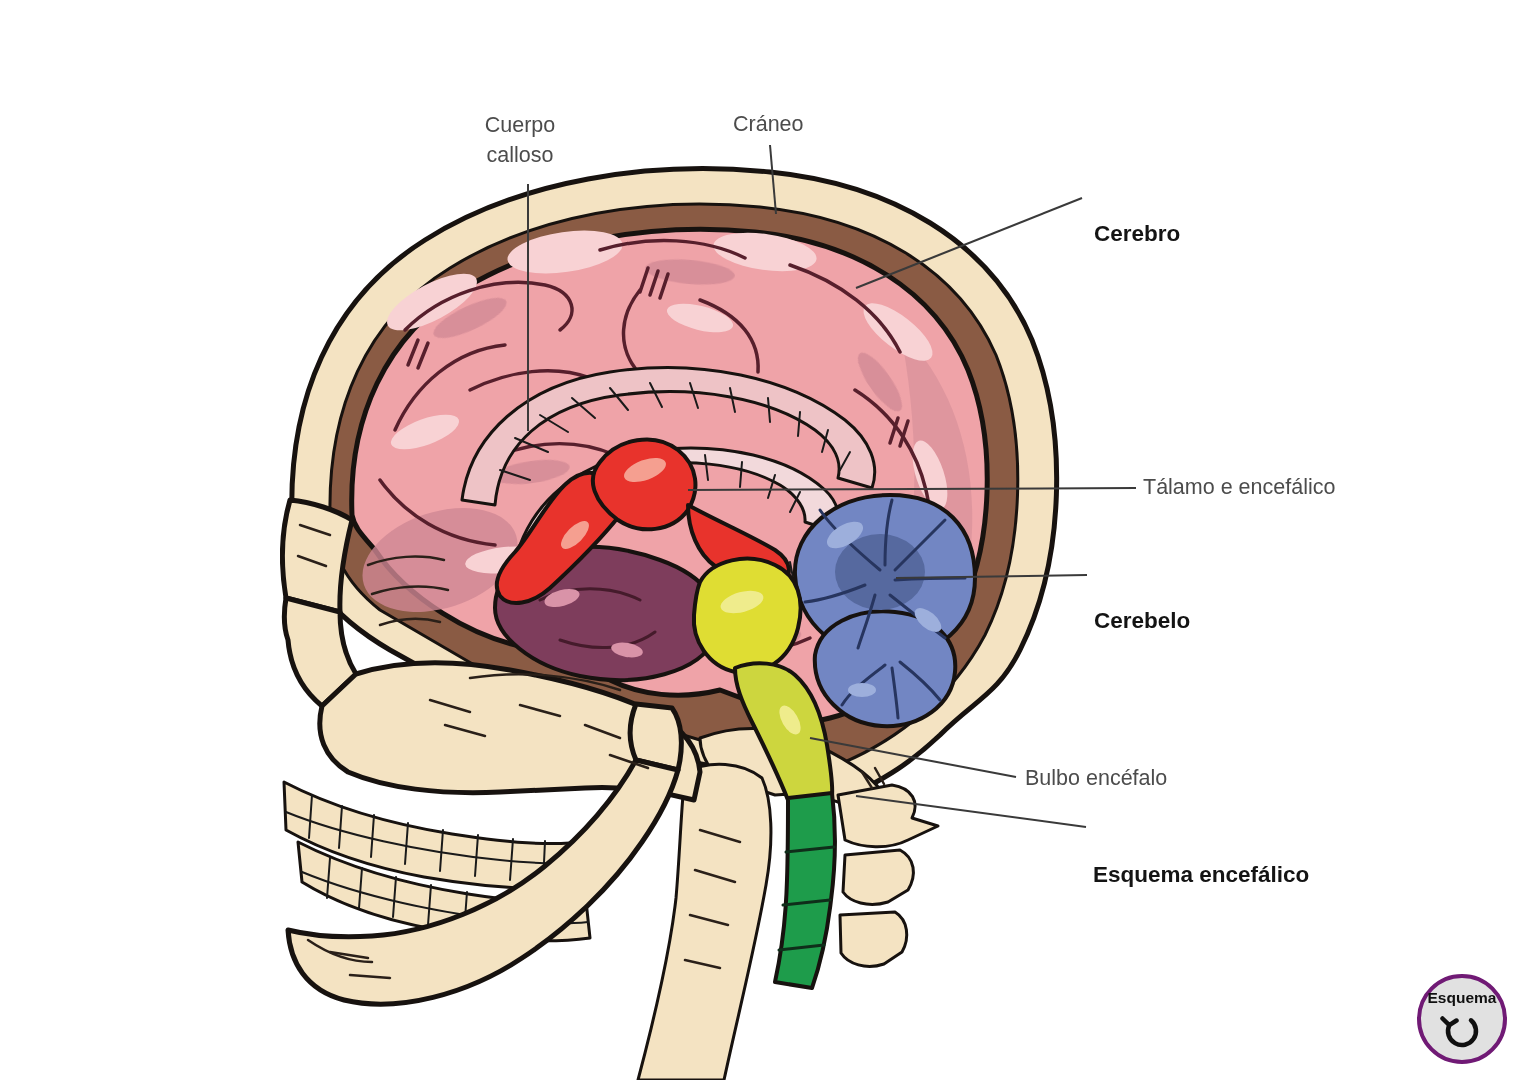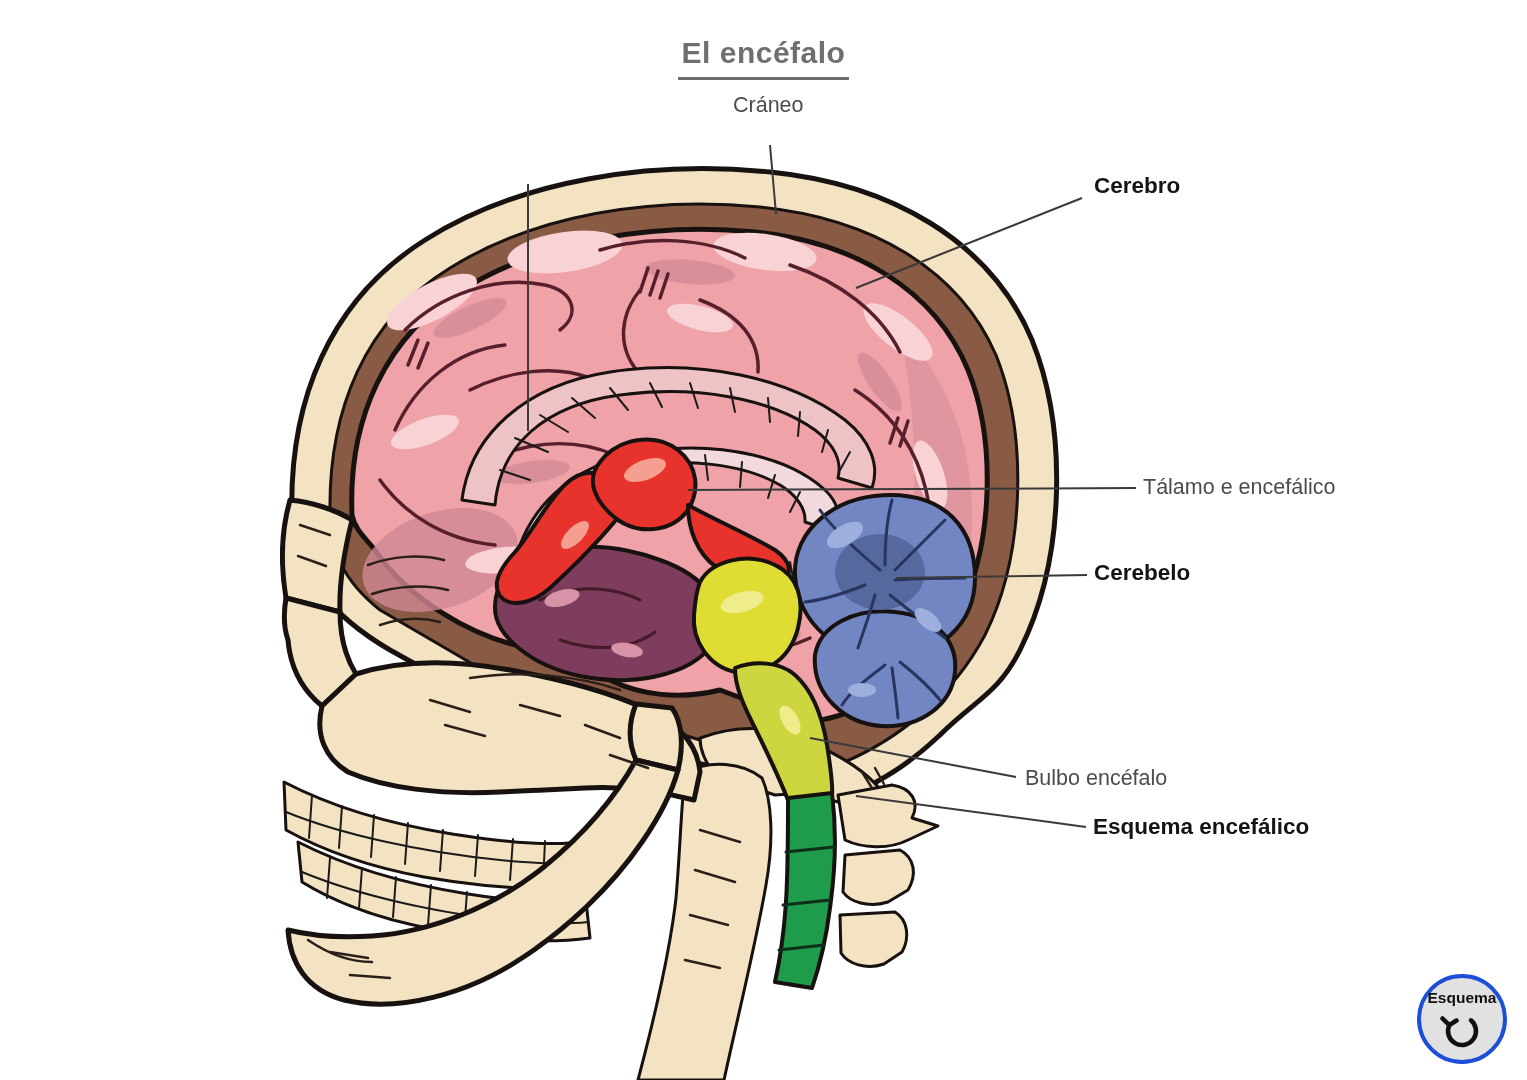--- a/index.html
+++ b/index.html
@@ -13,28 +13,28 @@
   .gyrus{fill:none;stroke:#571f2c;stroke-width:3.5;stroke-linecap:round;}
   .tick{fill:none;stroke:#1a1a1a;stroke-width:2;stroke-linecap:round;}
   .sketch{fill:none;stroke:#2a2019;stroke-width:2.5;stroke-linecap:round;}
   .cswirl{fill:none;stroke:#451b2b;stroke-width:3;stroke-linecap:round;}
   .bline{fill:none;stroke:#27355f;stroke-width:3;stroke-linecap:round;}
   .seg{fill:none;stroke:#0f2e1a;stroke-width:3;stroke-linecap:round;}
   .leader{stroke:#3a3a3a;stroke-width:2;}
   .nostroke{stroke:none;}
   
   .lbl{position:absolute;font-size:21.5px;color:#4c4c4c;white-space:nowrap;}
-  .lbl.bold{font-weight:bold;font-size:22.5px;color:#141414;}
+  .lbl.bold{font-weight:bold;font-size:22.5px;color:#141414;margin-top:48px;}
   #title-wrap{position:absolute;left:0;right:0;top:36px;text-align:center;}
   #title-wrap span{display:inline-block;font-size:30px;font-weight:bold;color:#6f6f6f;
     letter-spacing:.5px;border-bottom:3px solid #6f6f6f;padding:0 4px 7px 4px;}
   .two-line{text-align:center;line-height:30px;}
   
   #esquema-badge{position:absolute;left:1417px;top:974px;width:90px;height:90px;
-    border:4px solid #1d4ed8;border-radius:50%;background:#e1e1e1;box-sizing:border-box;
+    border:4px solid #701a75;border-radius:50%;background:#e1e1e1;box-sizing:border-box;
     display:flex;flex-direction:column;align-items:center;cursor:pointer;}
   #esquema-badge .txt{font-size:15.5px;font-weight:bold;color:#101010;margin-top:11px;}
   #esquema-badge svg{position:static;margin-top:-2px;}
   .arrow{fill:none;stroke:#101010;stroke-width:4.5;stroke-linecap:round;}
 </style>
 </head>
 <body>
 
 <div id="stage">
 
@@ -278,26 +278,27 @@
       <line class="leader" x1="528" y1="184" x2="528" y2="431"></line>
       <line class="leader" x1="770" y1="145" x2="776" y2="214"></line>
       <line class="leader" x1="1082" y1="198" x2="856" y2="288"></line>
       <line class="leader" x1="1136" y1="488" x2="688" y2="490"></line>
       <line class="leader" x1="1087" y1="575" x2="896" y2="578"></line>
       <line class="leader" x1="1016" y1="777" x2="810" y2="738"></line>
       <line class="leader" x1="1086" y1="827" x2="856" y2="796"></line>
     </g>
   </svg>
 
-  <div id="title-wrap">
-    <span>El encéfalo</span>
+
+  <div class="lbl two-line" style="left:455px;top:110px;width:130px;">
+    <span>Cuerpo</span><br>
+    <span>calloso</span>
   </div>
 
-
-  <div class="lbl" style="left:733px;top:93px;">Cráneo</div>
+  <div class="lbl" style="left:733px;top:112px;">Cráneo</div>
 
   <div class="lbl bold" style="left:1094px;top:173px;">Cerebro</div>
 
   <div class="lbl" style="left:1143px;top:475px;">Tálamo e encefálico</div>
 
   <div class="lbl bold" style="left:1094px;top:560px;text-align:center;">Cerebelo</div>
 
   <div class="lbl" style="left:1025px;top:766px;">Bulbo encéfalo</div>
 
   <div class="lbl bold" style="left:1093px;top:814px;">Esquema encefálico</div>

